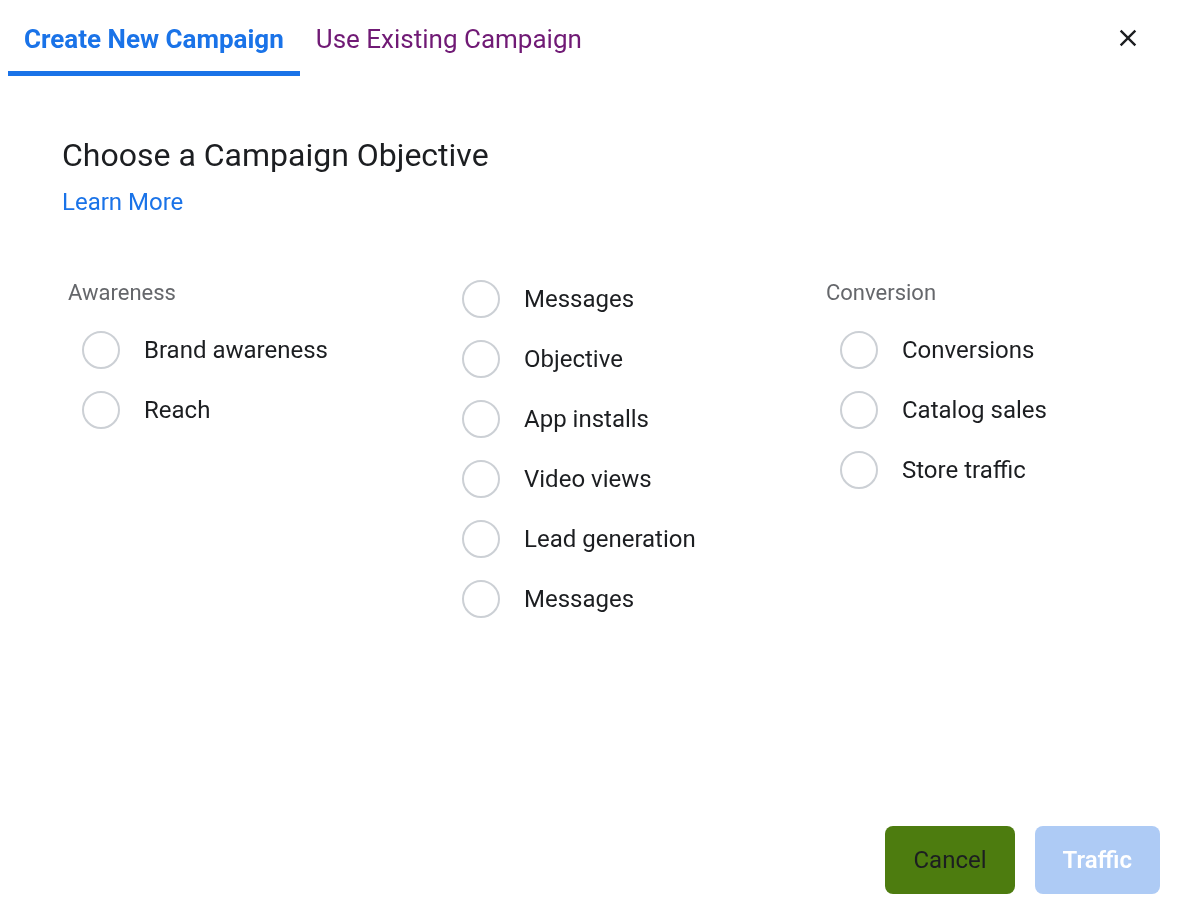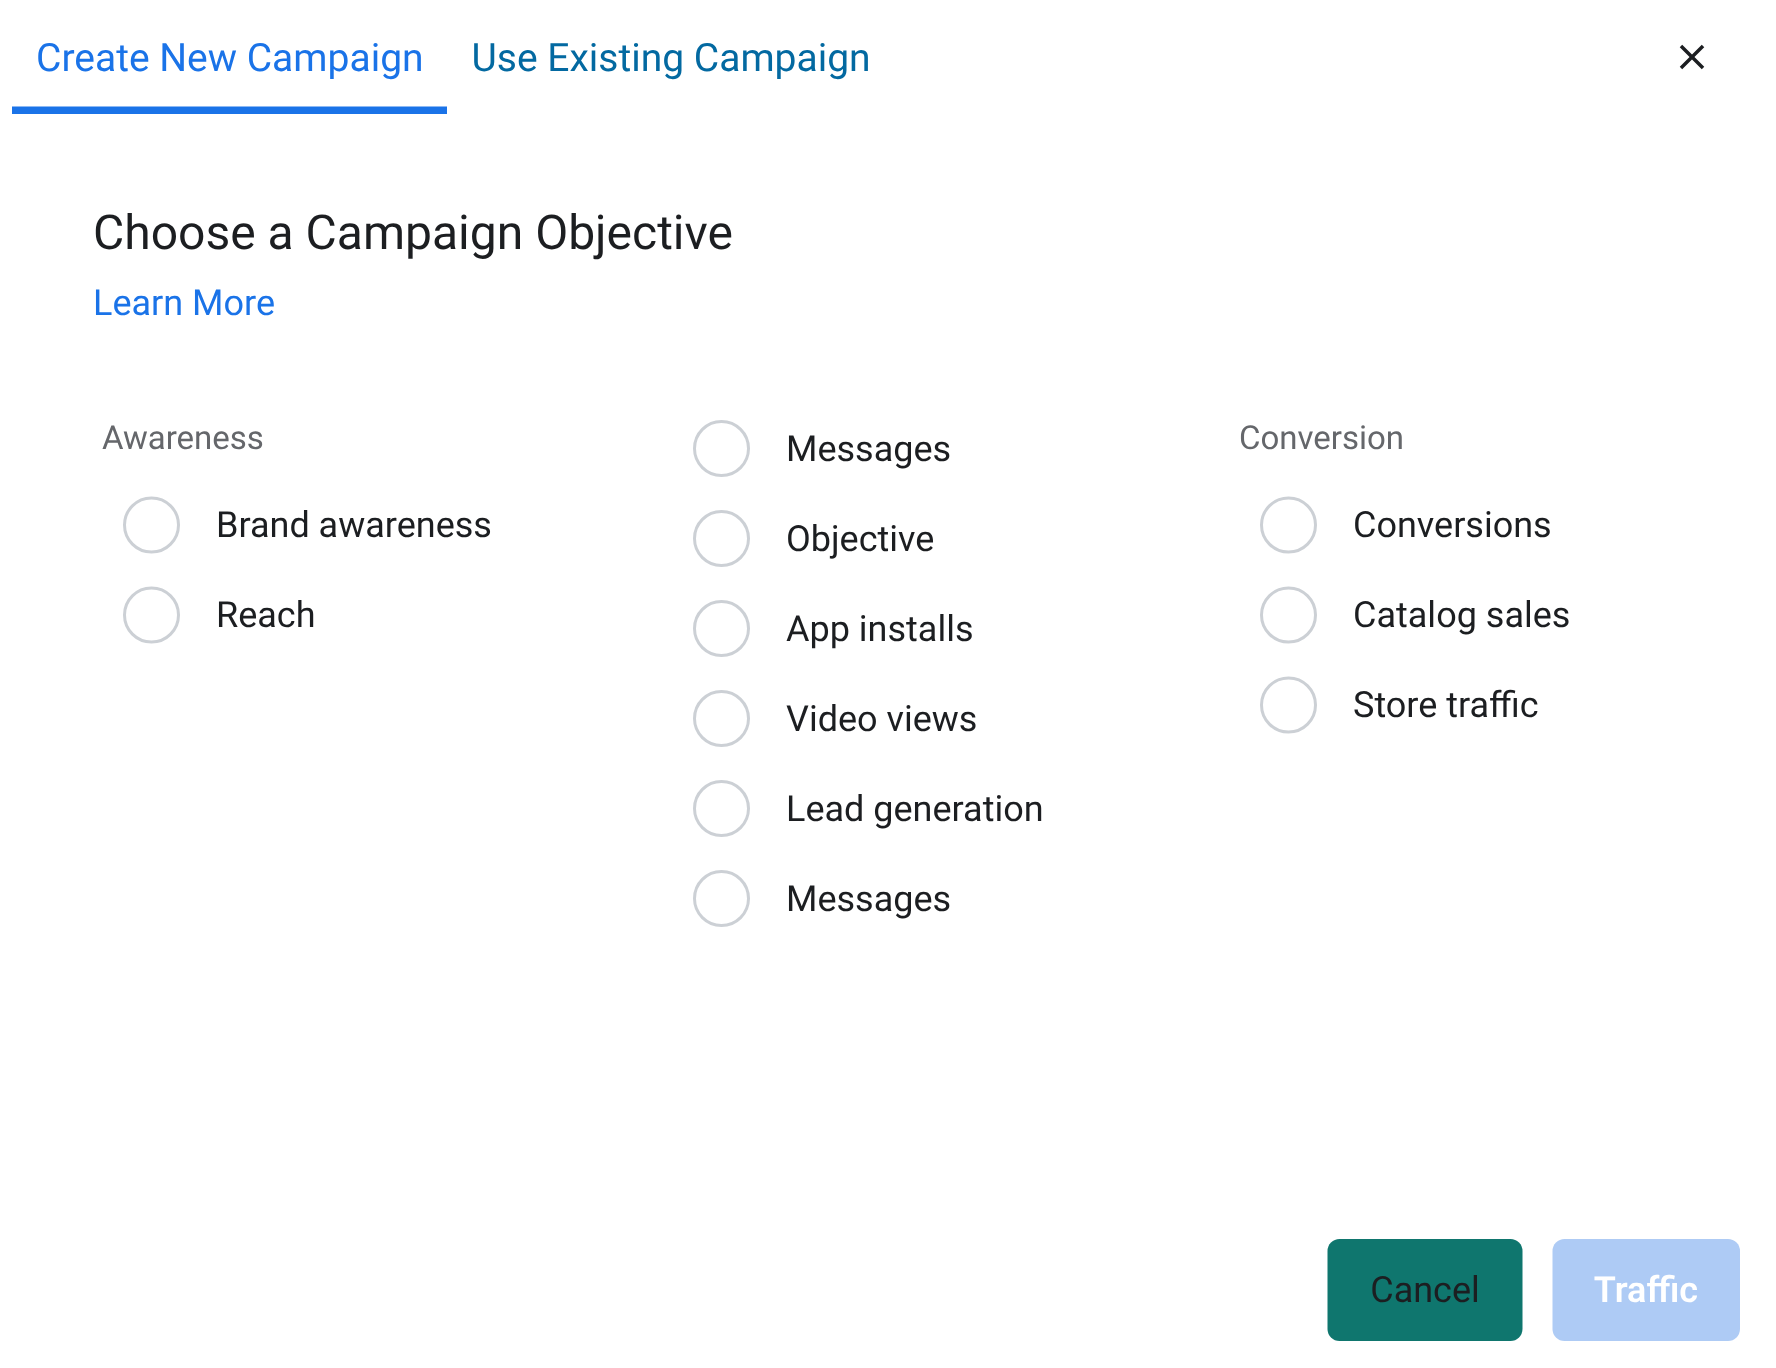--- a/index.html
+++ b/index.html
@@ -16,27 +16,27 @@
     }
     .tabs {
       display: flex;
       align-items: center;
       padding: 0 8px;
       position: relative;
     }
     .tab {
       padding: 24px 16px 22px;
       font-size: 26px;
-      color: #0369a1;
+      color: #701a75;
       cursor: pointer;
       position: relative;
     }
     .tab.active {
       color: #1a73e8;
-      font-weight: 400;
+      font-weight: 700;
     }
     .tab.active::after {
       content: '';
       position: absolute;
       bottom: 0;
       left: 0;
       right: 0;
       height: 5px;
       background: #1a73e8;
     }
@@ -118,21 +118,21 @@
     }
     .btn {
       padding: 20px 28px;
       font-size: 24px;
       border-radius: 8px;
       cursor: pointer;
       border: none;
       font-family: inherit;
     }
     .btn-cancel {
-      background: #0f766e;
+      background: #4d7c0f;
       color: #1c1e21;
       text-align: center;
     }
     .btn-continue {
       background: #aecbf5;
       color: #fff;
       font-weight: 600;
     }
   </style>
 </head>

